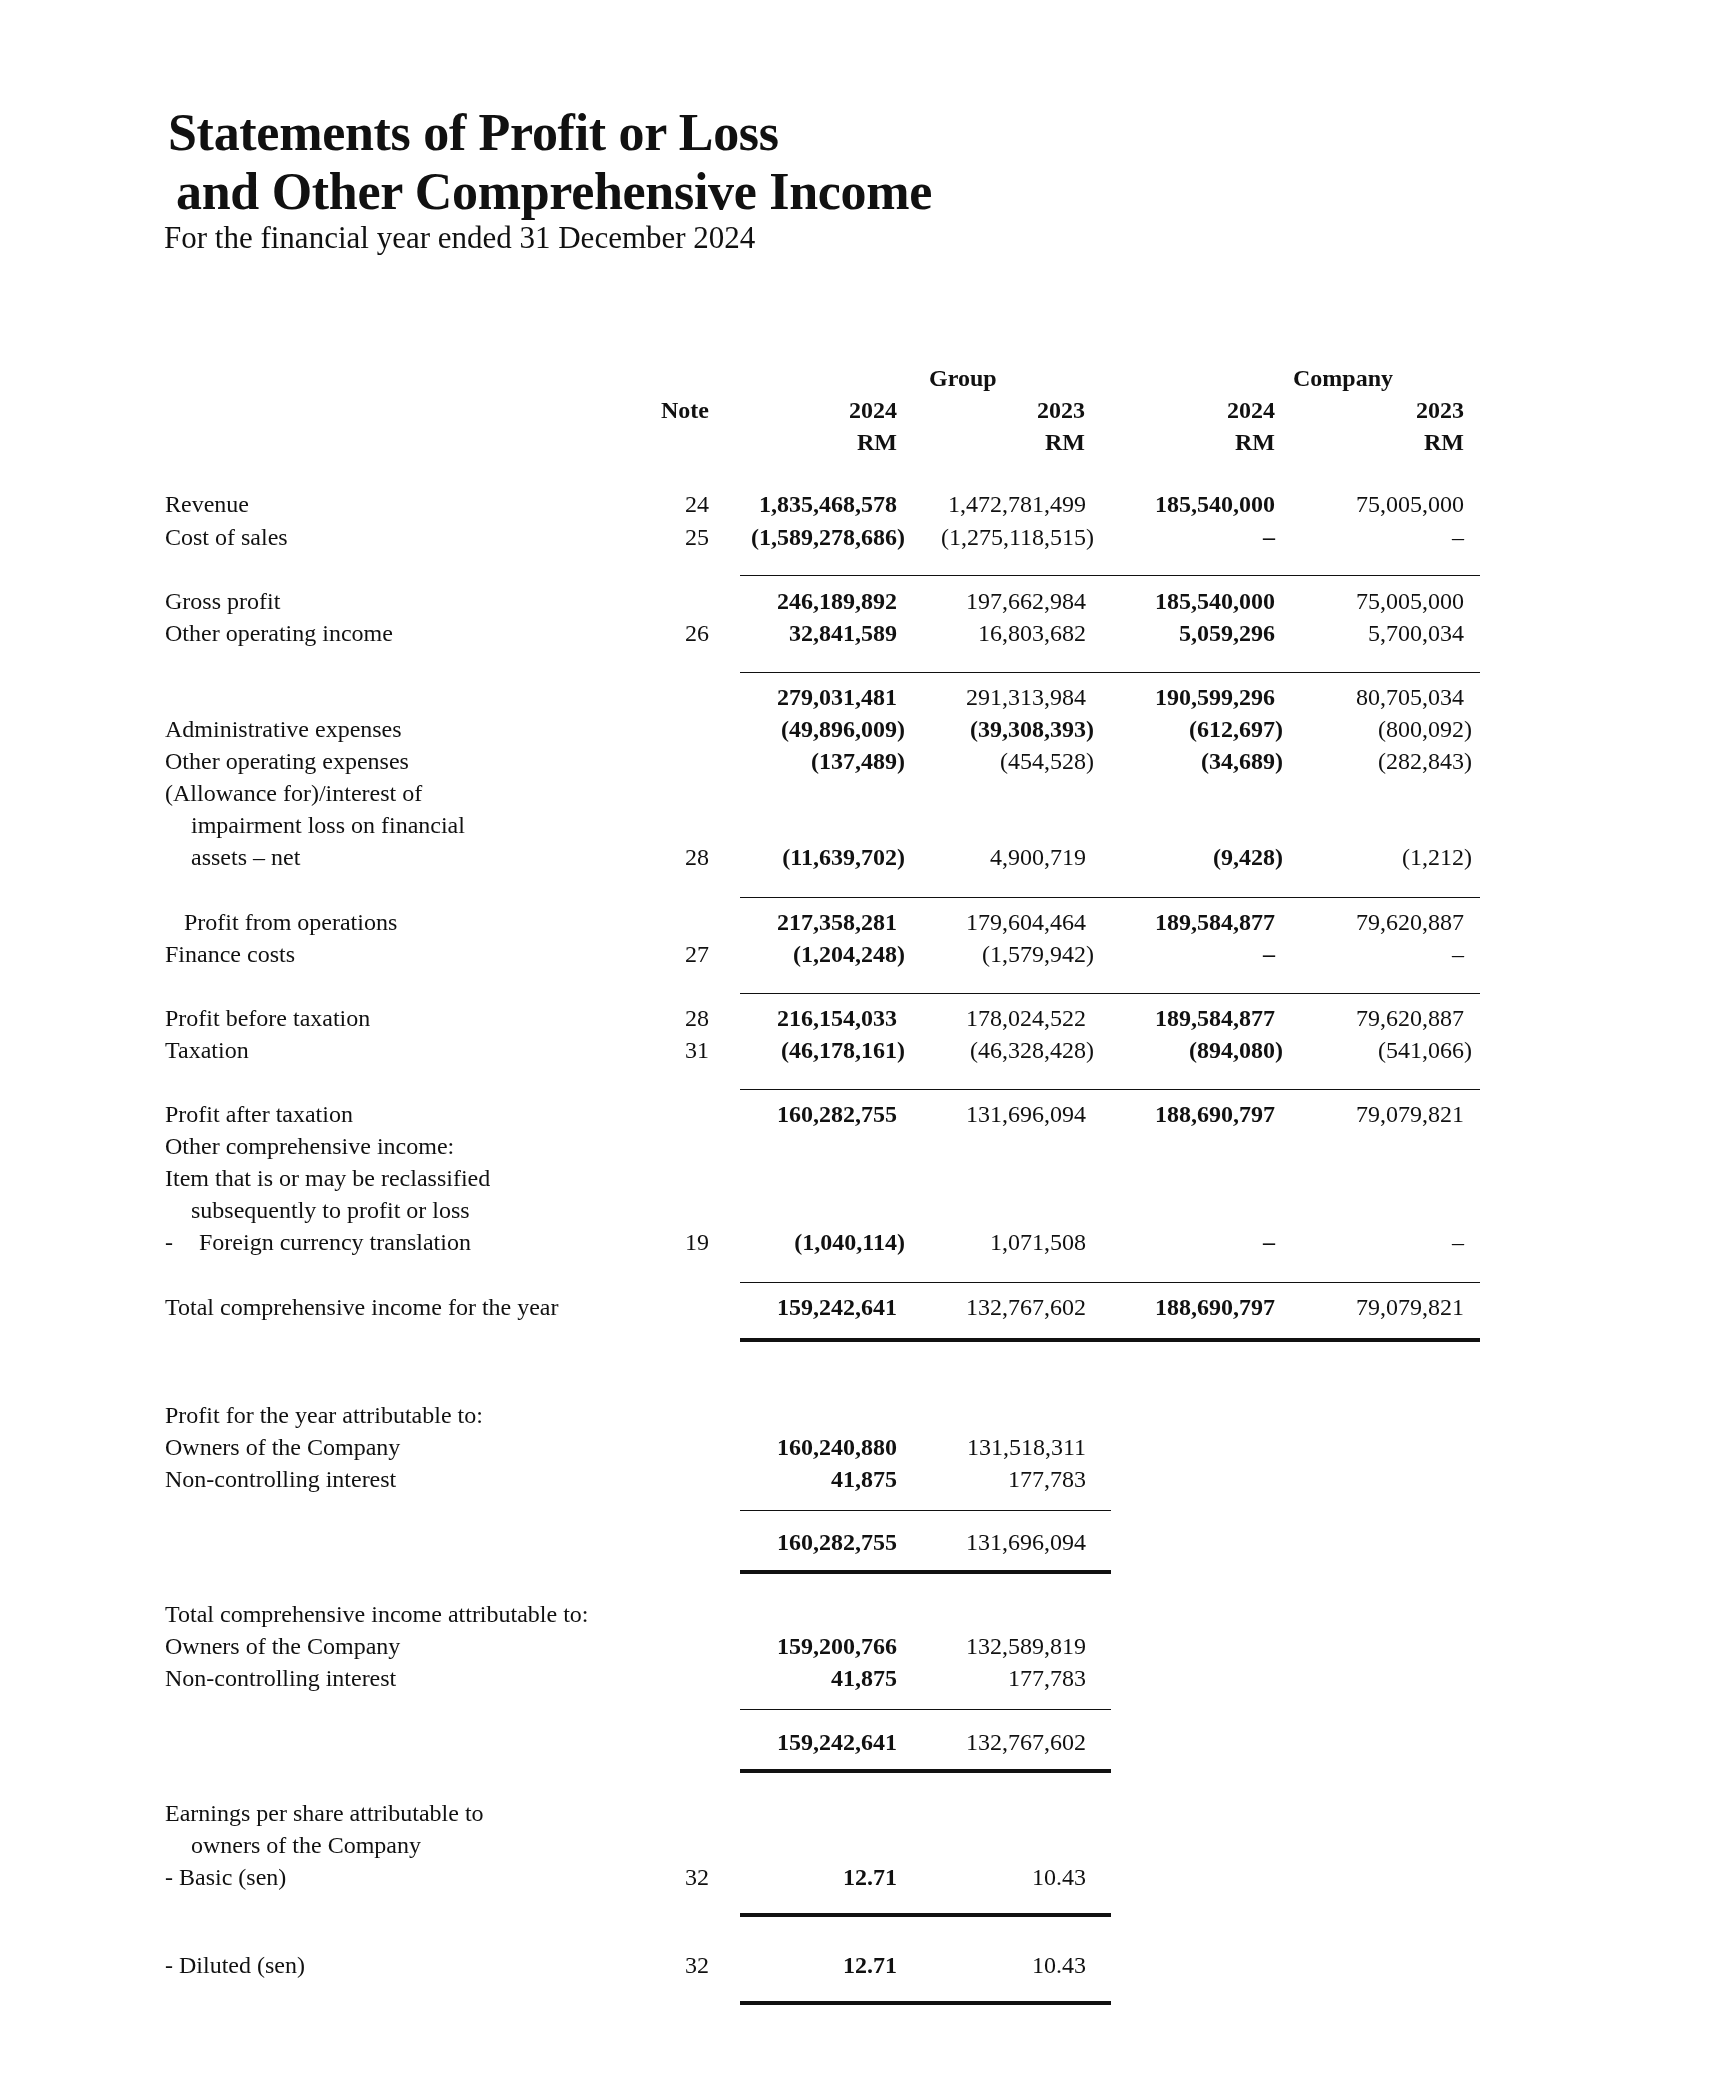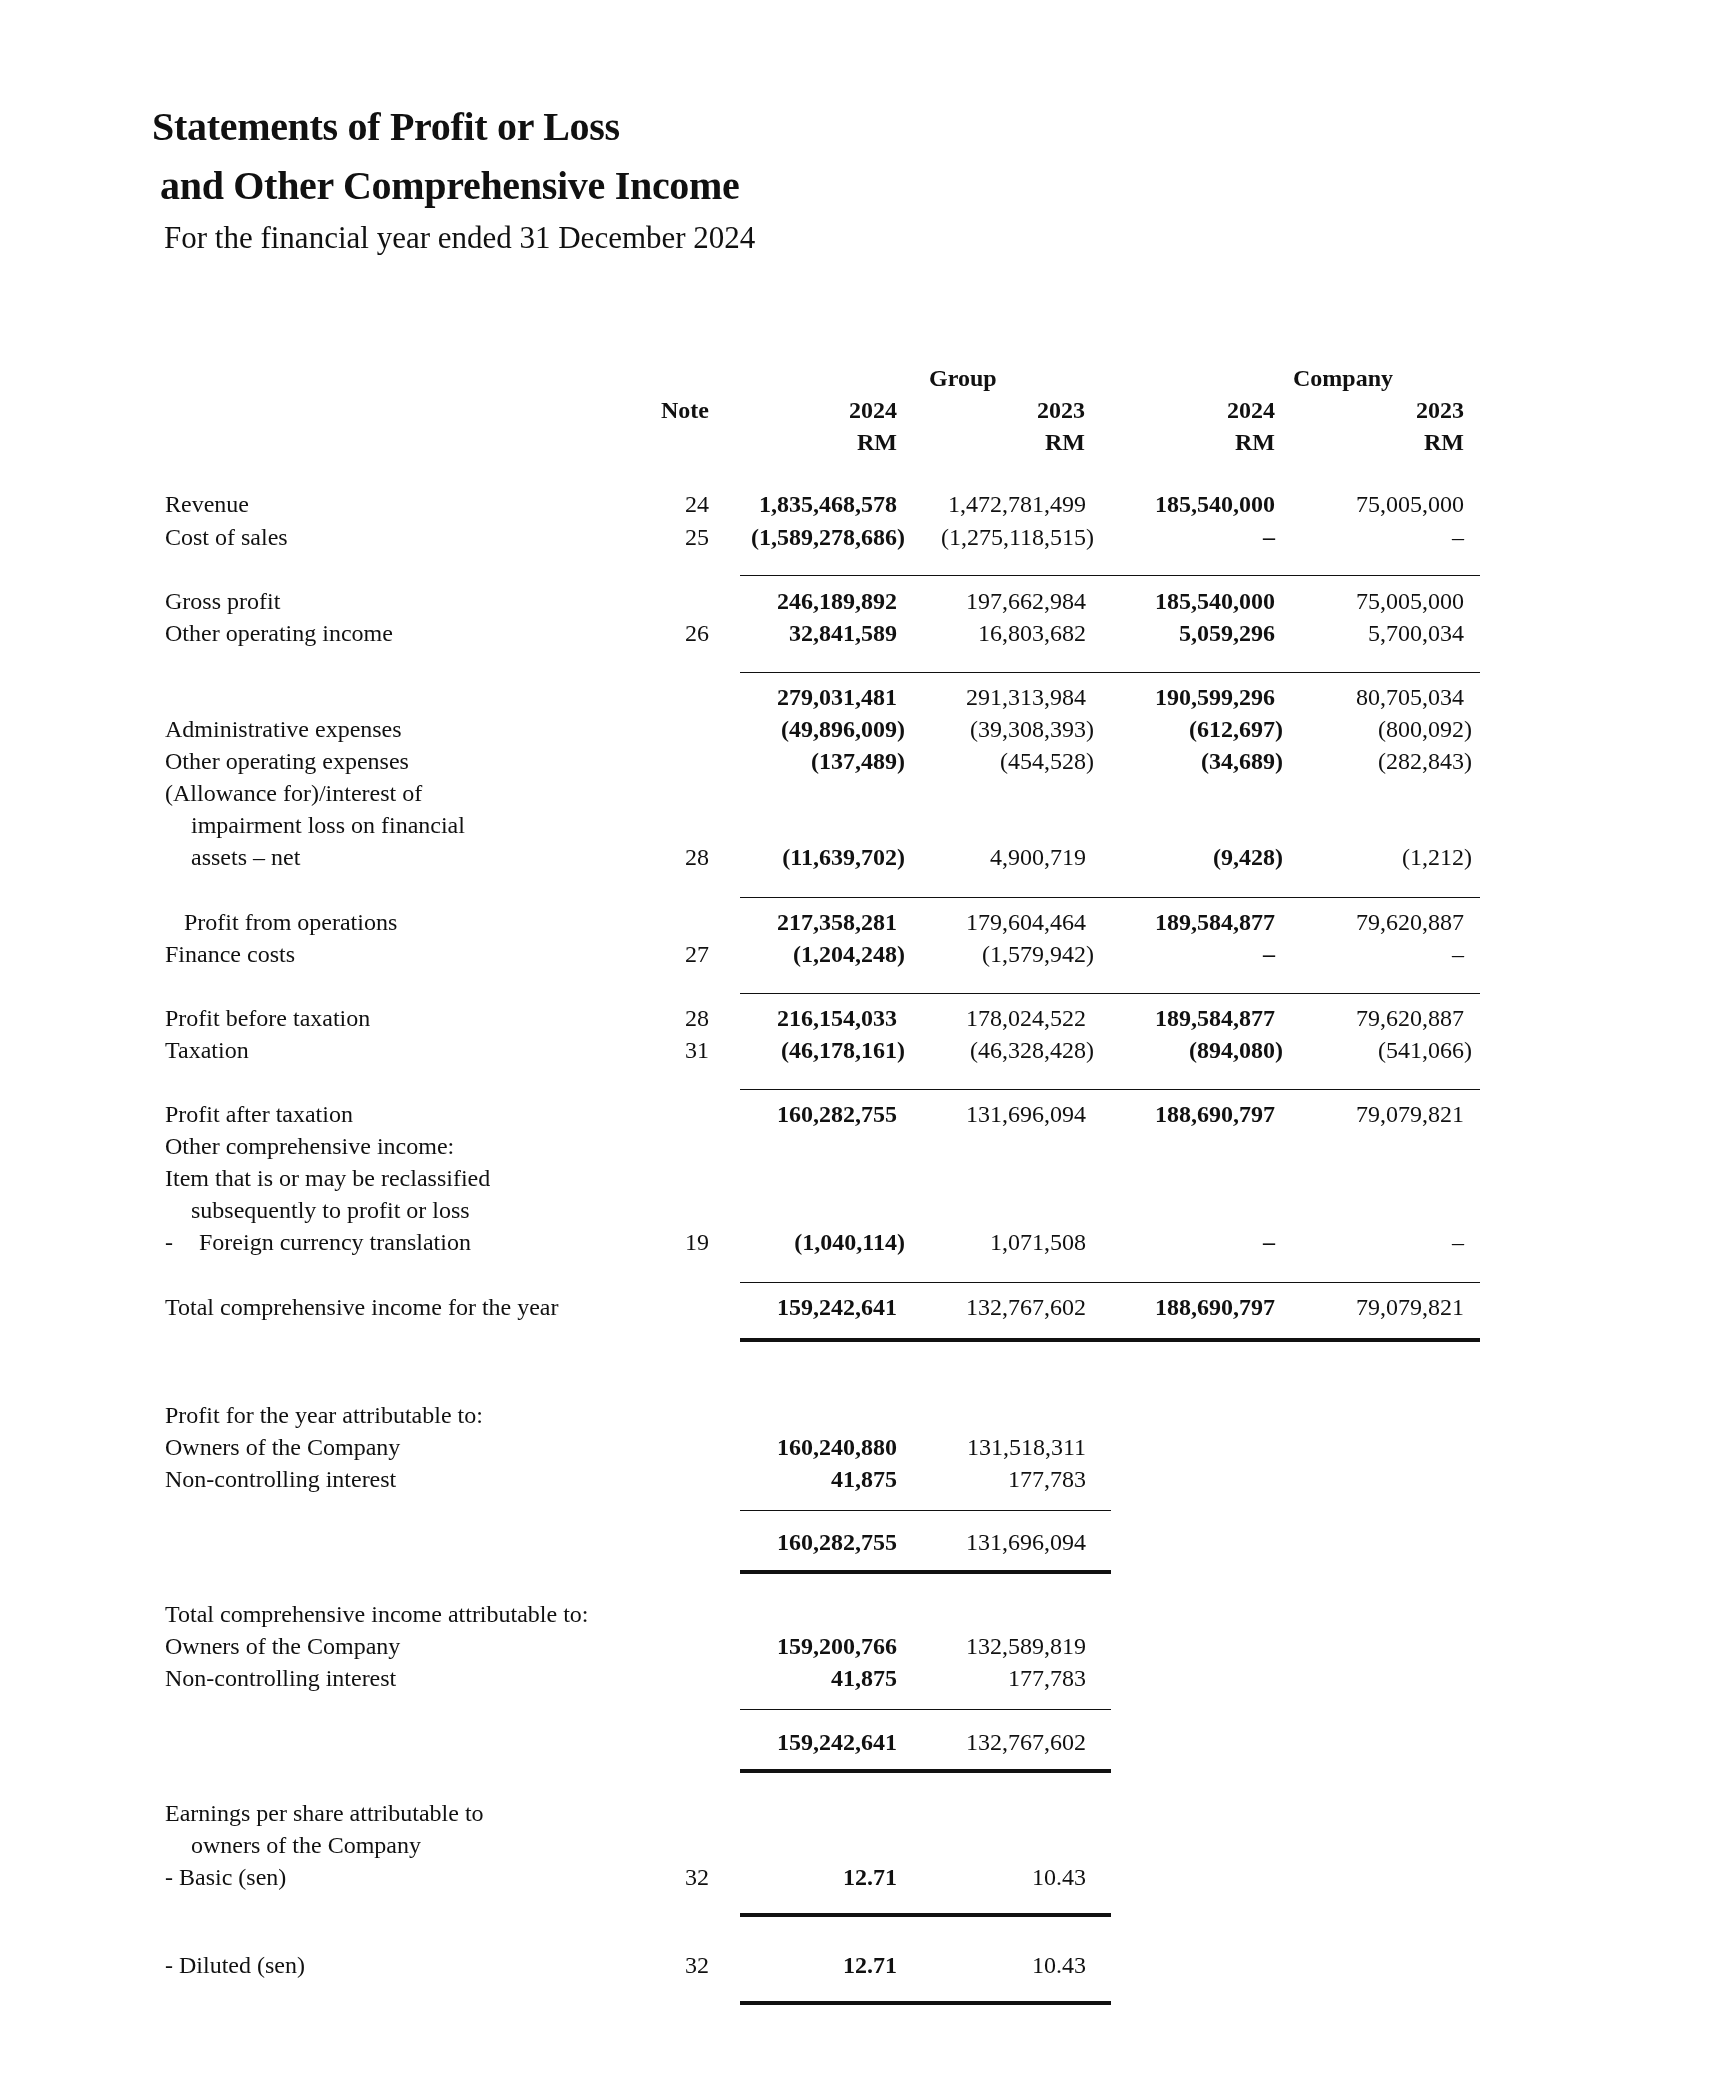--- a/index.html
+++ b/index.html
@@ -1,18 +1,18 @@
 <!DOCTYPE html>
 <html style="font-size:11px"><head>
 <meta charset="utf-8">
 <style>
   html, body { margin: 0; padding: 0; background: #ffffff; }
   body { width: 1728px; height: 2097px; position: relative; overflow: hidden;
          font-family: "Liberation Serif", "DejaVu Serif", serif; color: #111111; }
-  .title { position: absolute; left: 152px; font-weight: bold; font-size: 40px; line-height: 1; letter-spacing: -0.3px; white-space: nowrap; }
+  .title { position: absolute; left: 168px; font-weight: bold; font-size: 52px; line-height: 1; letter-spacing: -0.3px; white-space: nowrap; }
   .subtitle { position: absolute; left: 164px; font-size: 31px; line-height: 1; white-space: nowrap; }
   .t { position: absolute; font-size: 24px; line-height: 1; white-space: nowrap; }
   .lbl { left: 165px; }
   .ind { left: 191px; }
   .dashbul { left: 165px; }
   .fx { left: 199px; }
   .r { text-align: right; }
   .b { font-weight: bold; }
   .hdr { font-weight: bold; }
   .rule { position: absolute; background: #111111; }
@@ -80,21 +80,21 @@
 <div>
   <div class="t r b" style="top:685px; left:731px; width:166px;">279,031,481</div>
   <div class="t r" style="top:685px; left:920px; width:166px;">291,313,984</div>
   <div class="t r b" style="top:685px; left:1109px; width:166px;">190,599,296</div>
   <div class="t r" style="top:685px; left:1298px; width:166px;">80,705,034</div>
 </div>
 
 <div>
   <div class="t lbl" style="top:717px;">Administrative expenses</div>
   <div class="t r b" style="top:717px; left:731px; width:174px;">(49,896,009)</div>
-  <div class="t r" style="top:717px; left:920px; width:174px;">(39,308,393)</div>
+  <div class="t r" style="top:717px; left:920px; width:174px;font-weight:bold;">(39,308,393)</div>
   <div class="t r b" style="top:717px; left:1109px; width:174px;">(612,697)</div>
   <div class="t r" style="top:717px; left:1298px; width:174px;">(800,092)</div>
 </div>
 
 <div>
   <div class="t lbl" style="top:749px;">Other operating expenses</div>
   <div class="t r b" style="top:749px; left:731px; width:174px;">(137,489)</div>
   <div class="t r" style="top:749px; left:920px; width:174px;">(454,528)</div>
   <div class="t r b" style="top:749px; left:1109px; width:174px;">(34,689)</div>
   <div class="t r" style="top:749px; left:1298px; width:174px;">(282,843)</div>

